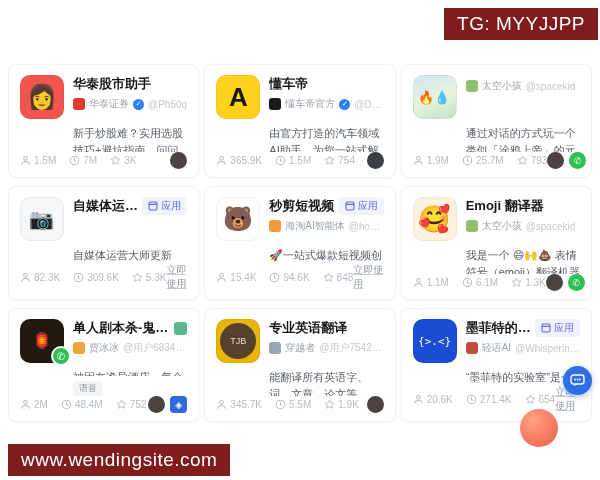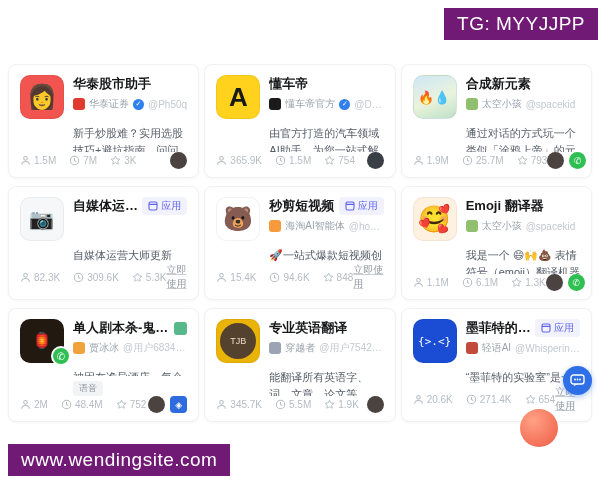--- a/index.html
+++ b/index.html
@@ -1,21 +1,21 @@
 <!DOCTYPE html>
 <html><head>
 <meta charset="utf-8">
 <style>
   * { margin:0; padding:0; box-sizing:border-box; }
   html,body { width:600px; height:480px; overflow:hidden; background:#fff;
     font-family:"Liberation Sans","DejaVu Sans",sans-serif; }
   body { position:relative; }
 
   
-  .wm { position:absolute; background:#701a75; color:#fff; font-size:19px;
+  .wm { position:absolute; background:#7f1d1d; color:#fff; font-size:19px;
     letter-spacing:.5px; padding:5px 13px; line-height:22px; }
   .wm-top { top:8px; right:2px; }
   .wm-bottom { top:444px; left:8px; }
 
   
   .grid { position:absolute; top:64px; left:8px; width:584px;
     display:grid; grid-template-columns:repeat(3,1fr); gap:8px 5px;
     grid-auto-rows:114px; }
 
   .card { background:#fff; border:1px solid #f0f1f3; border-radius:8px;
@@ -193,24 +193,20 @@
   </article>
     <article class="card">
     <div class="card-head">
       <div class="icon-wrap">
         <div class="card-icon" style="background: linear-gradient(160deg, rgb(207, 232, 247) 0%, rgb(234, 243, 219) 55%, rgb(191, 224, 201) 100%);">
             <span class="icon-glyph" style="color: rgb(51, 51, 51); font-size: 13px;">🔥💧</span>
           </div>
 
       </div>
       <div class="head-main">
-        <div class="title-row">
-          <h3 class="card-title">合成新元素</h3>
-
-        </div>
         <div class="author-row">
           <span class="author-avatar" style="background: rgb(143, 191, 111);"></span>
           <span class="author-name">太空小孩</span>
 
           <span class="author-handle">@spacekid</span>
         </div>
       </div>
     </div>
     <p class="desc">通过对话的方式玩一个类似「涂鸦上帝」的元素合成游戏。初始元素是 💧 水、🔥 火、💨 风、🌍 土。你可以通过不断的…</p>
 

